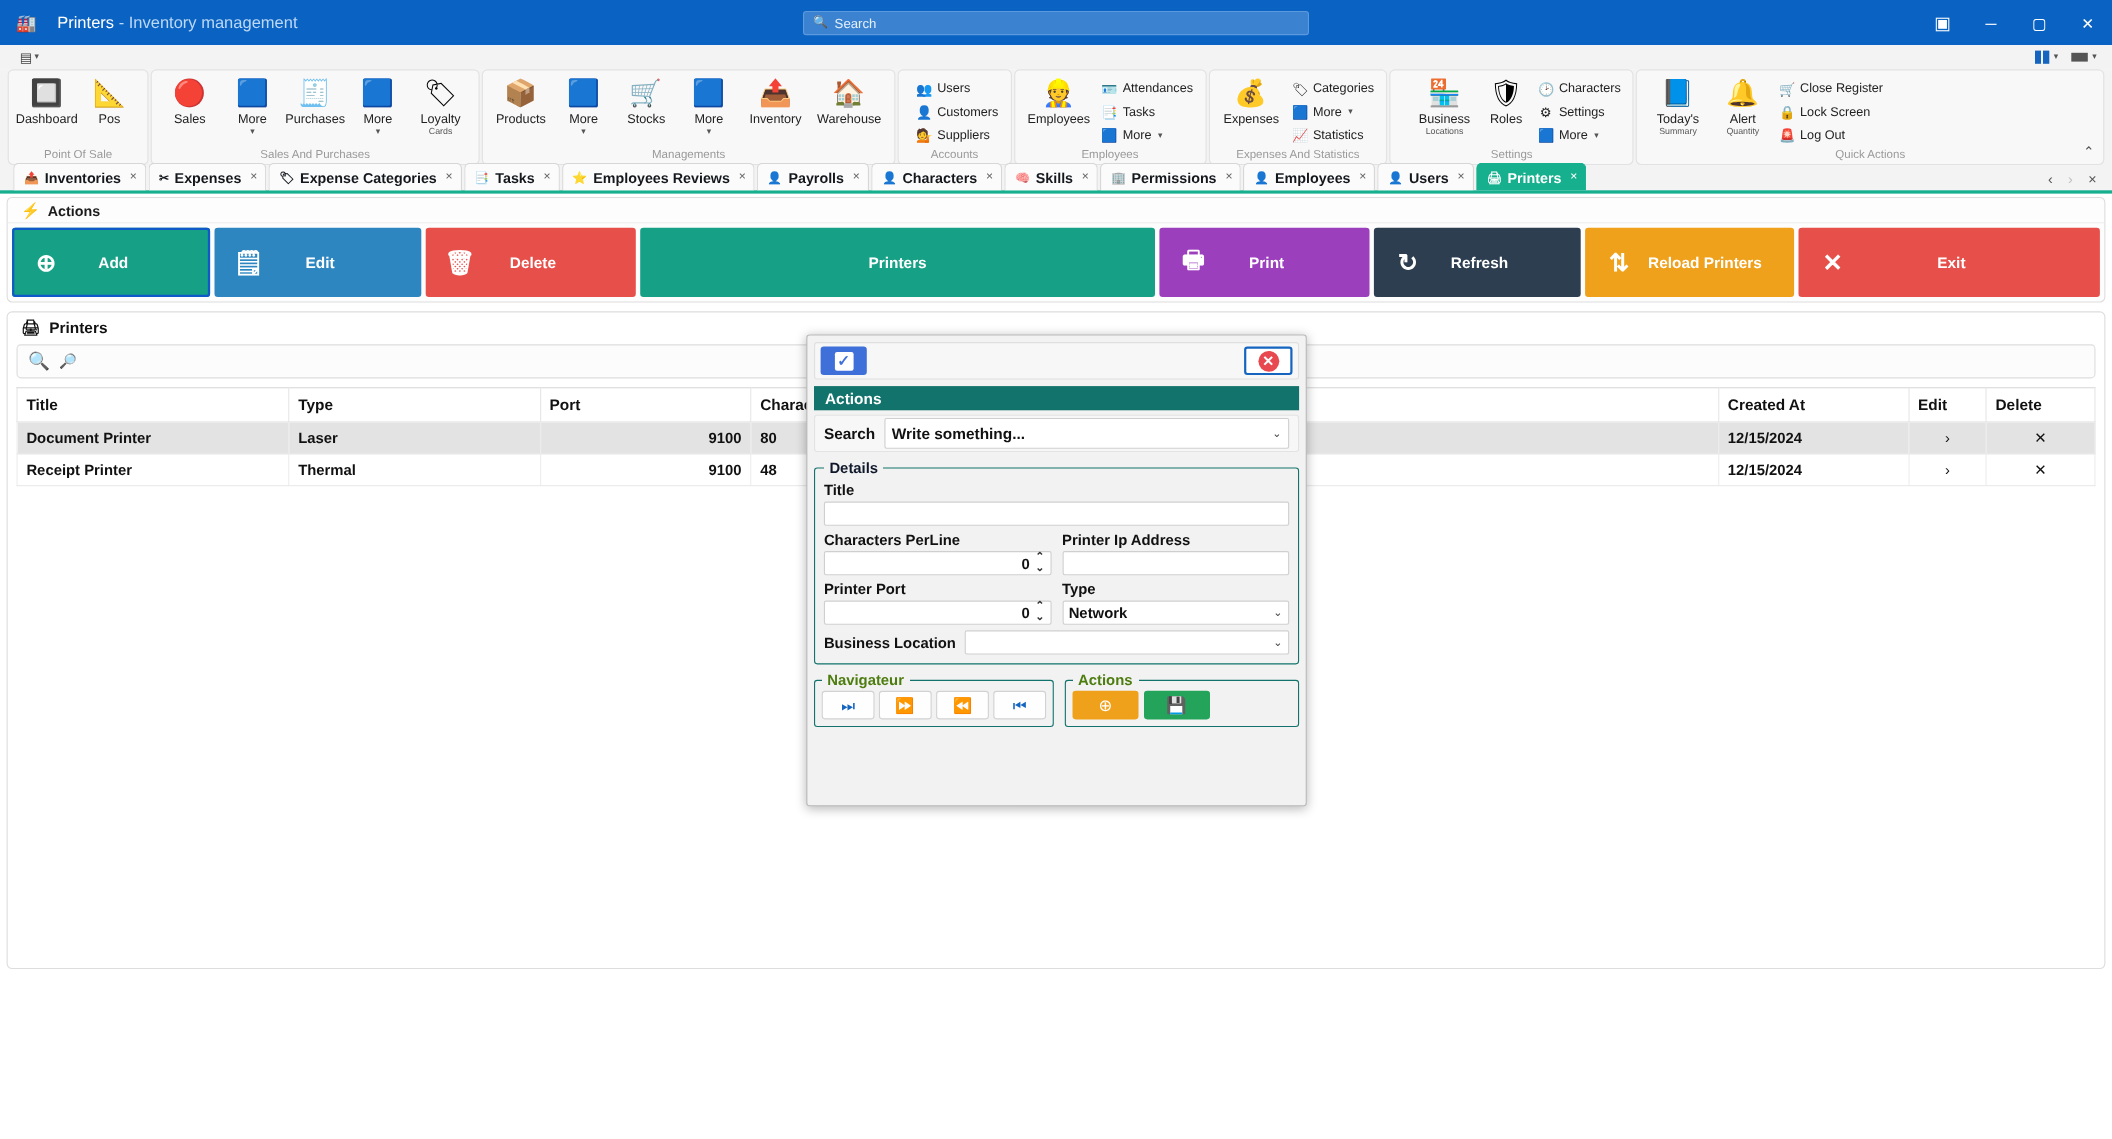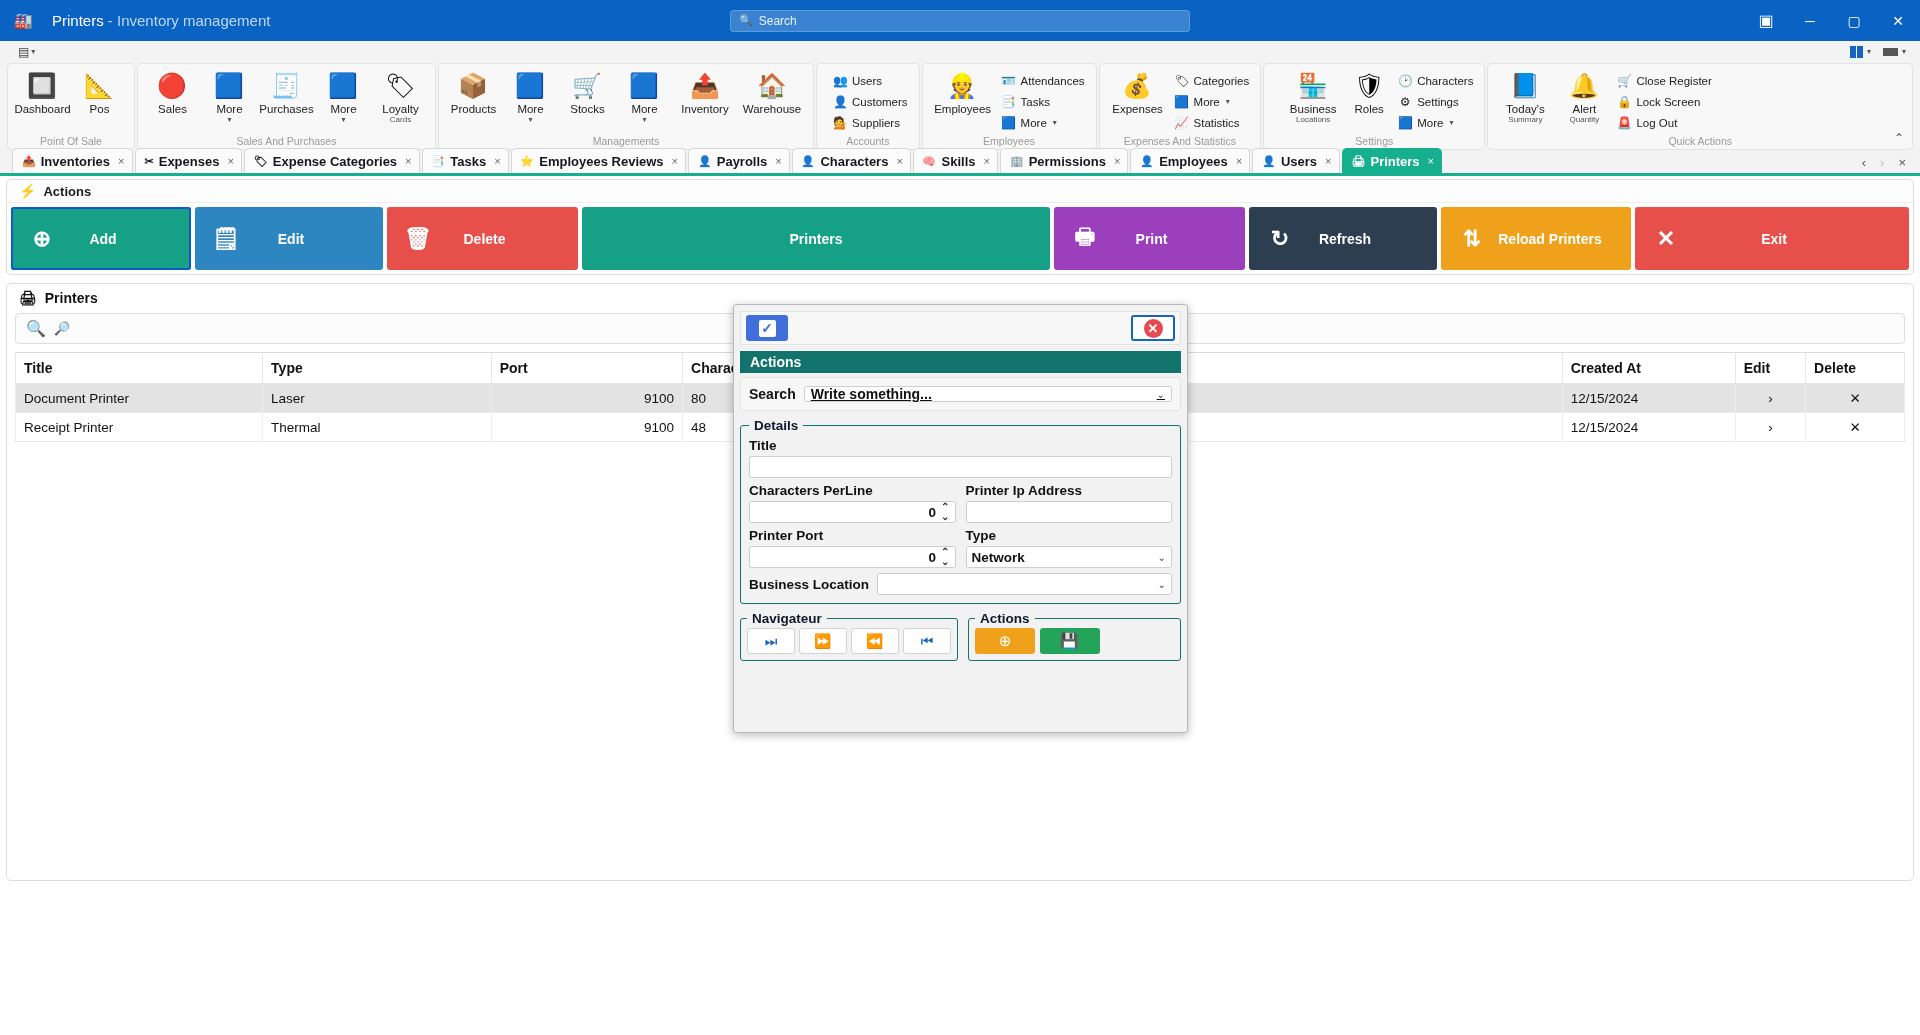--- a/index.html
+++ b/index.html
@@ -110,21 +110,21 @@
   .search-box input::placeholder { color: #b2b2b2; }
   .search-box .rightmag { color: #555; font-size: 13px; }
 
   table.grid { width: calc(100% - 16px); margin: 8px 8px 0 8px; border-collapse: collapse;
      table-layout: fixed; }
   table.grid th { font-size: 14px; font-weight: bold; color: #111; text-align: left;
      padding: 7px 8px; border: 1px solid #e6e6e6; border-top: 1px solid #d9d9d9;
      background: #fff; }
   table.grid td { font-size: 13.5px; padding: 6px 8px; border-left: 1px solid #ededed;
      border-right: 1px solid #ededed; border-bottom: 1px solid #e9e9e9; color: #111;
-     font-weight: normal; }
+     font-weight: bold; }
   table.grid tr.filter td { height: 25px; padding: 3px 8px; font-weight: normal;
      color: #333; background: #fff; }
   .abcico { display:inline-block; font-size: 8px; letter-spacing:0px; color:#444; }
   .abcico b { background:#0b7a6a; color:#fff; padding: 0 1px; }
   tr.alt td { background: #e3e3e3; }
   td.num { text-align: right; }
   td.ctr, th.ctr { text-align: center; }
 
   
   .overlay-modal { position: absolute; left: 733px; top: 304px; width: 455px; height: 429px;
@@ -143,23 +143,23 @@
   .m-close .circ { width: 19px; height: 19px; border-radius: 50%; background: #e8484f;
      color: #fff; font-size: 13px; font-weight: bold;
      display:flex; align-items:center; justify-content:center; }
   .m-caption { margin: 0 6px; height: 22px; background: #11736b; color: #fff;
      display: flex; align-items: center; padding-left: 10px;
      font-size: 14px; font-weight: bold; }
   .m-body { margin: 4px 6px 6px 6px; }
   .m-searchrow { border: 1px solid #e3e3e3; border-radius: 3px; background: #f7f7f7;
      height: 34px; display: flex; align-items: center; padding: 0 8px; gap: 8px; }
   .m-searchrow .lbl { font-size: 14px; font-weight: bold; color: #111; }
-  .m-combo { flex: 1; height: 16px; background: #fff; border: 1px solid #cfcfcf;
+  .m-combo { flex: 1; height: 28px; background: #fff; border: 1px solid #cfcfcf;
      border-radius: 2px; display: flex; align-items: center; padding: 0 6px;
-     font-size: 14px; font-weight: bold; color: #111; text-decoration: underline; }
+     font-size: 14px; font-weight: bold; color: #111; }
   .m-combo .cv { margin-left: auto; font-size: 10px; font-weight: normal; color: #444; }
 
   fieldset.fs { border: 1px solid #11736b; border-radius: 3px; margin-top: 7px;
      padding: 2px 8px 8px 8px; }
   fieldset.fs > legend { font-size: 13.5px; font-weight: bold; color: #0f172a; padding: 0 5px; }
   .f-lbl { font-size: 13.5px; font-weight: bold; color: #111; margin-top: 3px; }
   .f-in { height: 22px; background: #fff; border: 1px solid #cfcfcf; border-radius: 2px;
      margin-top: 3px; display: flex; align-items: center; padding: 0 5px;
      font-size: 13.5px; font-weight: bold; color: #111; }
   .f-in.spin { justify-content: flex-end; gap: 5px; }
@@ -170,21 +170,21 @@
   .inline-row { display: flex; align-items: center; gap: 8px; margin-top: 5px; }
   .inline-row .f-lbl { margin-top: 0; }
   .inline-row .f-in { margin-top: 0; flex: 1; }
 
   .bottom-row { display: flex; gap: 10px; margin-top: 7px; }
   fieldset.nav { flex: 0 0 218px; border: 1px solid #11736b; border-radius: 3px;
      padding: 2px 6px 6px 6px; }
   fieldset.act { flex: 1; border: 1px solid #11736b; border-radius: 3px;
      padding: 2px 6px 6px 6px; }
   fieldset.nav > legend, fieldset.act > legend { font-size: 13.5px; font-weight: bold;
-     color: #0f172a; padding: 0 5px; }
+     color: #4d7c0f; padding: 0 5px; }
   .navbtns { display: flex; gap: 4px; }
   .navbtn { width: 48px; height: 26px; background: #fefefe; border: 1px solid #d2d2d2;
      border-radius: 3px; display: flex; align-items: center; justify-content: center;
      color: #1565c0; font-size: 14px; }
   .actbtns { display: flex; gap: 5px; }
   .actbtn { width: 60px; height: 26px; border-radius: 3px; display: flex;
      align-items: center; justify-content: center; color: #fff; font-size: 15px; }
   .actbtn.add { background: #f0a11b; }
   .actbtn.save { background: #24a35a; }
 </style>

